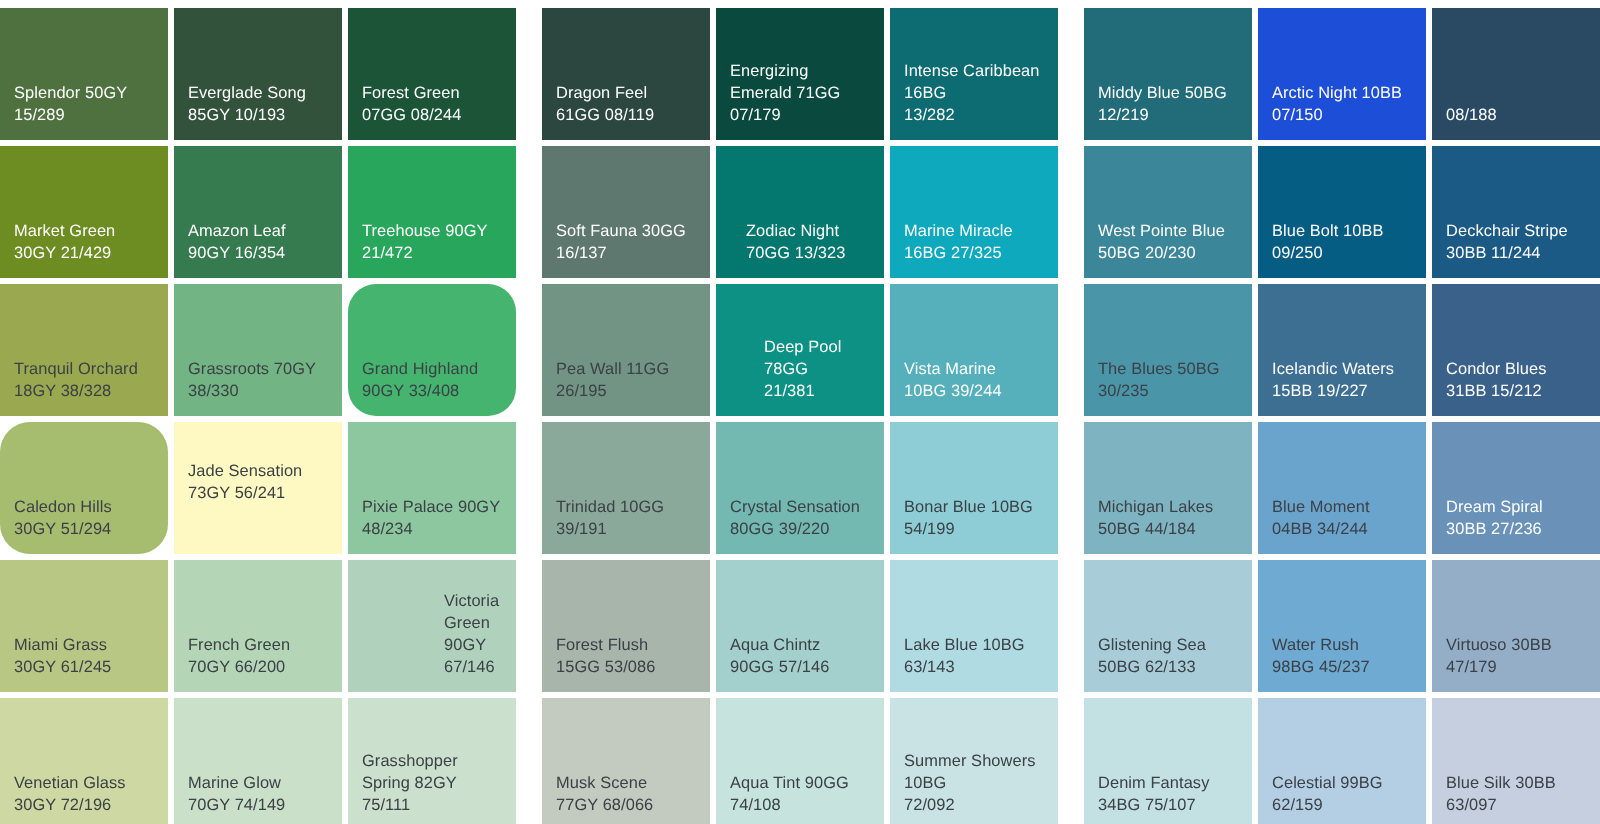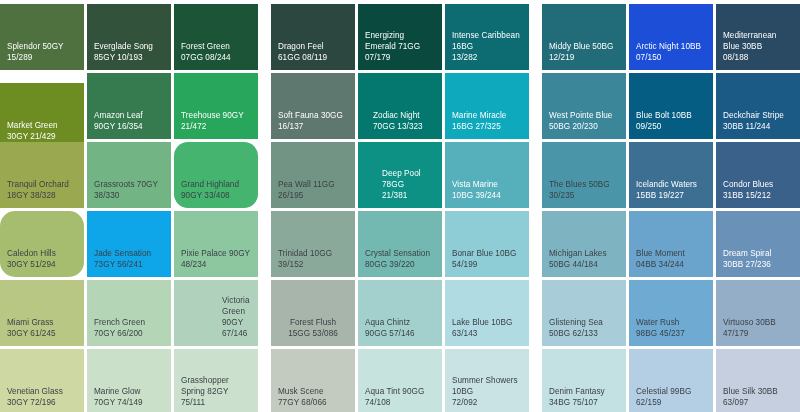--- a/index.html
+++ b/index.html
@@ -108,28 +108,27 @@
       <div class="col-group">
         <div class="swatch light-text" style="background: rgb(34, 107, 120);">
           <div class="swatch-name">Middy Blue 50BG</div>
           <div class="swatch-code">12/219</div>
         </div>
         <div class="swatch light-text" style="background: #1d4ed8;">
           <div class="swatch-name">Arctic Night 10BB</div>
           <div class="swatch-code">07/150</div>
         </div>
         <div class="swatch light-text" style="background: rgb(42, 74, 99);">
-          <div class="swatch-name">Mediterranean Blue 30BB</div>
           <div class="swatch-code">08/188</div>
         </div>
       </div>
     </div>
     <div class="swatch-row">
       <div class="col-group">
-        <div class="swatch light-text" style="background: rgb(109, 140, 34); margin-top: 10px;">
+        <div class="swatch light-text" style="background: rgb(109, 140, 34);">
           <div class="swatch-name">Market Green</div>
           <div class="swatch-code">30GY 21/429</div>
         </div>
         <div class="swatch light-text" style="background: rgb(54, 122, 79);">
           <div class="swatch-name">Amazon Leaf</div>
           <div class="swatch-code">90GY 16/354</div>
         </div>
         <div class="swatch light-text" style="background: rgb(40, 166, 92);">
           <div class="swatch-name">Treehouse 90GY</div>
           <div class="swatch-code">21/472</div>
@@ -207,33 +206,33 @@
           <div class="swatch-code">31BB 15/212</div>
         </div>
       </div>
     </div>
     <div class="swatch-row">
       <div class="col-group">
         <div class="swatch dark-text" style="background: rgb(166, 189, 111); border-radius: 15px;">
           <div class="swatch-name">Caledon Hills</div>
           <div class="swatch-code">30GY 51/294</div>
         </div>
-        <div class="swatch dark-text" style="background: #0ea5e9;">
+        <div class="swatch dark-text" style="background: #fef9c3; justify-content: center;">
           <div class="swatch-name">Jade Sensation</div>
           <div class="swatch-code">73GY 56/241</div>
         </div>
         <div class="swatch dark-text" style="background: rgb(140, 199, 159);">
           <div class="swatch-name">Pixie Palace 90GY</div>
           <div class="swatch-code">48/234</div>
         </div>
       </div>
       <div class="col-group">
         <div class="swatch dark-text" style="background: rgb(139, 169, 154);">
           <div class="swatch-name">Trinidad 10GG</div>
-          <div class="swatch-code">39/152</div>
+          <div class="swatch-code">39/191</div>
         </div>
         <div class="swatch dark-text" style="background: rgb(115, 185, 177);">
           <div class="swatch-name">Crystal Sensation</div>
           <div class="swatch-code">80GG 39/220</div>
         </div>
         <div class="swatch dark-text" style="background: rgb(142, 205, 214);">
           <div class="swatch-name">Bonar Blue 10BG</div>
           <div class="swatch-code">54/199</div>
         </div>
       </div>
@@ -261,21 +260,21 @@
         <div class="swatch dark-text" style="background: rgb(180, 213, 182);">
           <div class="swatch-name">French Green</div>
           <div class="swatch-code">70GY 66/200</div>
         </div>
         <div class="swatch dark-text" style="background: rgb(176, 210, 188); padding-left: 48px;">
           <div class="swatch-name">Victoria Green</div>
           <div class="swatch-code">90GY 67/146</div>
         </div>
       </div>
       <div class="col-group">
-        <div class="swatch dark-text" style="background: rgb(168, 181, 171); text-align: center;">
+        <div class="swatch dark-text" style="background: rgb(168, 181, 171);">
           <div class="swatch-name">Forest Flush</div>
           <div class="swatch-code">15GG 53/086</div>
         </div>
         <div class="swatch dark-text" style="background: rgb(163, 208, 204);">
           <div class="swatch-name">Aqua Chintz</div>
           <div class="swatch-code">90GG 57/146</div>
         </div>
         <div class="swatch dark-text" style="background: rgb(176, 219, 226);">
           <div class="swatch-name">Lake Blue 10BG</div>
           <div class="swatch-code">63/143</div>

